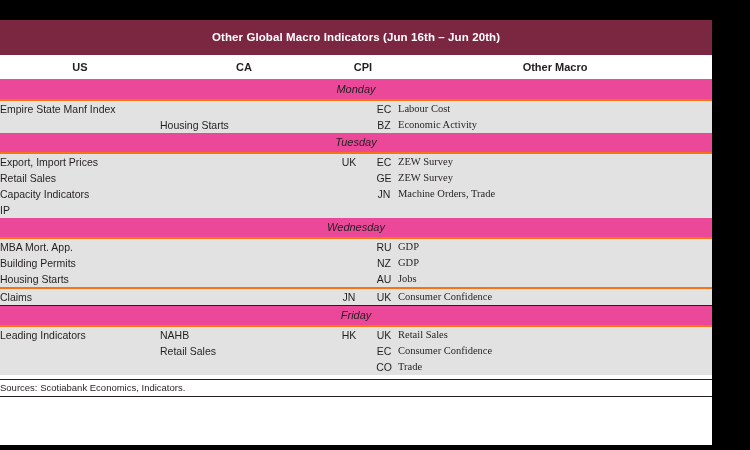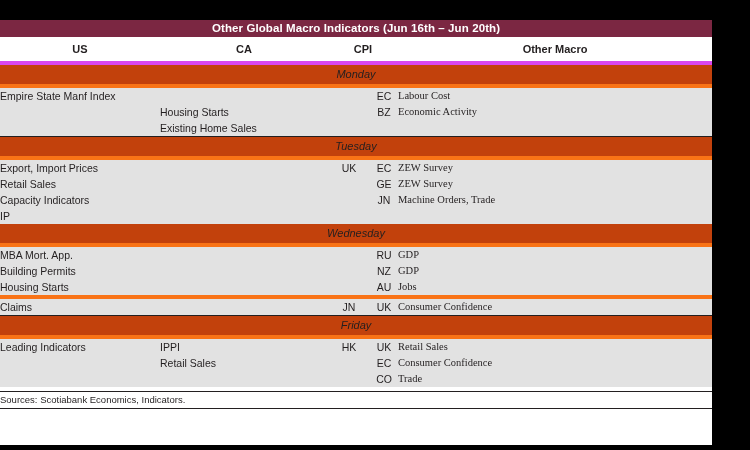--- a/index.html
+++ b/index.html
@@ -41,57 +41,57 @@
     vertical-align: middle;
     line-height: 1.15;
   }
   
   .title-bar td {
     background: #7b2742;
     color: #ffffff;
     font-weight: bold;
     font-size: 11.5px;
     text-align: center;
-    height: 17px;
+    height: 35px;
     letter-spacing: 0.1px;
   }
   
   .col-head td {
     font-weight: bold;
     font-size: 11px;
     text-align: center;
     height: 24px;
-    border-bottom: 4px solid #d946ef;
+    border-bottom: 1px solid #d946ef;
     background: #ffffff;
   }
   
   .day-row td {
     text-align: center;
     font-style: italic;
     font-size: 11px;
     height: 19px;
-    background: #c2410c;
+    background: #ec4899;
   }
   .day-row .day-label {
     font-style: italic;
   }
   .day-underline {
   }
   
   .data-row td {
     height: 16px;
     background: #e2e2e2;
   }
   .cell-pad-l { padding-left: 4px; }
   .cell-code {
     text-align: center;
     padding-left: 4px;
     white-space: nowrap;
   }
-  .rule-top td { border-top: 4px solid #f97316; }
+  .rule-top td { border-top: 2px solid #f97316; }
   .rule-bot td { border-bottom: 1px solid #231f20; }
   
   .source-row td {
     font-size: 9.5px;
     height: 16px;
     padding-left: 4px;
     border-top: 1px solid #231f20;
     border-bottom: 1px solid #231f20;
     background: #ffffff;
     color: #231f20;
@@ -137,27 +137,20 @@
           <td class="cell-code">EC</td>
           <td class="macro-text cell-pad-l">Labour Cost</td>
         </tr>
         <tr class="data-row">
           <td class="cell-pad-l"></td>
           <td class="cell-pad-l">Housing Starts</td>
           <td class="cell-code"></td>
           <td class="cell-code">BZ</td>
           <td class="macro-text cell-pad-l">Economic Activity</td>
         </tr>
-        <tr class="data-row rule-bot">
-          <td class="cell-pad-l"></td>
-          <td class="cell-pad-l">Existing Home Sales</td>
-          <td class="cell-code"></td>
-          <td class="cell-code"></td>
-          <td class="macro-text cell-pad-l"></td>
-        </tr>
 
         <tr class="day-row">
           <td colspan="5"><span class="day-label">Tuesday</span></td>
         </tr>
         <tr class="data-row rule-top">
           <td class="cell-pad-l">Export, Import Prices</td>
           <td class="cell-pad-l"></td>
           <td class="cell-code">UK</td>
           <td class="cell-code">EC</td>
           <td class="macro-text cell-pad-l">ZEW Survey</td>
@@ -215,21 +208,21 @@
           <td class="cell-code">JN</td>
           <td class="cell-code">UK</td>
           <td class="macro-text cell-pad-l">Consumer Confidence</td>
         </tr>
 
         <tr class="day-row">
           <td colspan="5"><span class="day-label day-underline">Friday</span></td>
         </tr>
         <tr class="data-row rule-top">
           <td class="cell-pad-l">Leading Indicators</td>
-          <td class="cell-pad-l">IPPI</td>
+          <td class="cell-pad-l">NAHB</td>
           <td class="cell-code">HK</td>
           <td class="cell-code">UK</td>
           <td class="macro-text cell-pad-l">Retail Sales</td>
         </tr>
         <tr class="data-row">
           <td class="cell-pad-l"></td>
           <td class="cell-pad-l">Retail Sales</td>
           <td class="cell-code"></td>
           <td class="cell-code">EC</td>
           <td class="macro-text cell-pad-l">Consumer Confidence</td>

